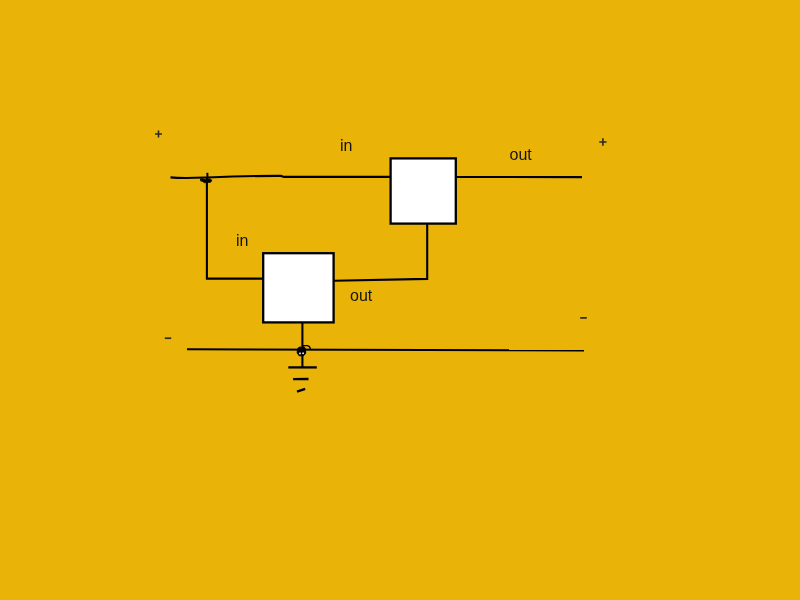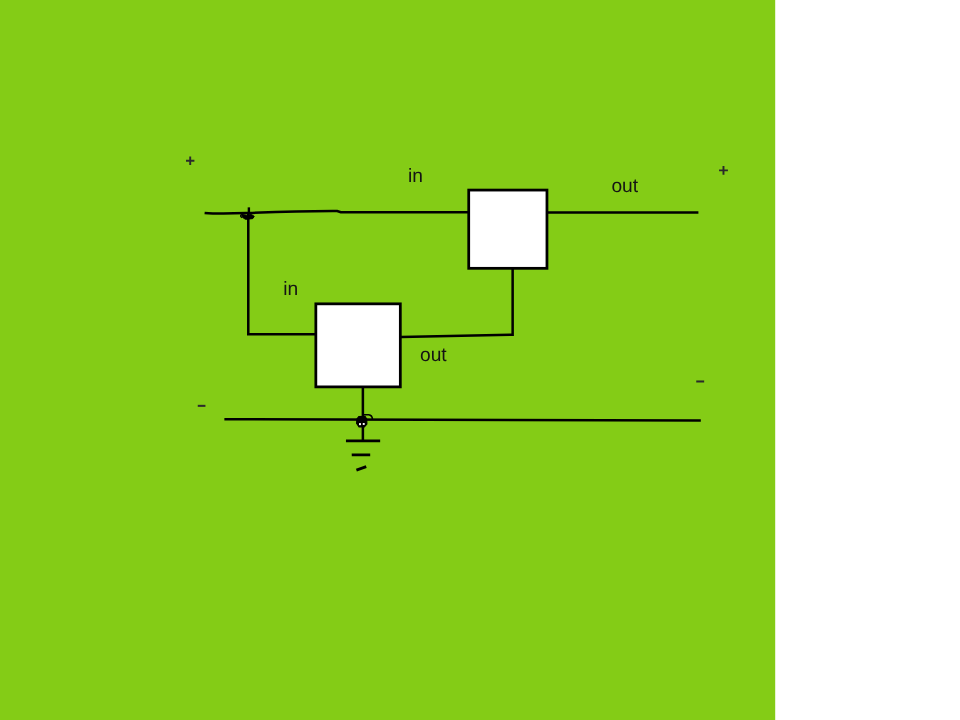--- a/index.html
+++ b/index.html
@@ -1,16 +1,16 @@
 <!DOCTYPE html>
 <html><head>
 <meta charset="utf-8">
 <style>
   html,body{margin:0;padding:0;background:#ffffff;}
-  #c{position:relative;width:646px;height:600px;background:#84cc16;overflow:hidden;}
+  #c{position:relative;width:800px;height:600px;background:#eab308;overflow:hidden;}
   svg{position:absolute;left:0;top:0;}
   text{font-family:"Liberation Sans",sans-serif;font-size:16px;fill:#141414;}
 </style>
 </head>
 <body>
 <div id="c">
 <svg width="800" height="600" viewBox="0 0 800 600" fill="none">
 
   <path d="M170.5,177.4 C182,178.5 196,177.9 207,177.5 C232,176.5 252,175.8 281,175.9 L284,176.9 L391,176.9" stroke="#000" stroke-width="2.1"></path>
 

